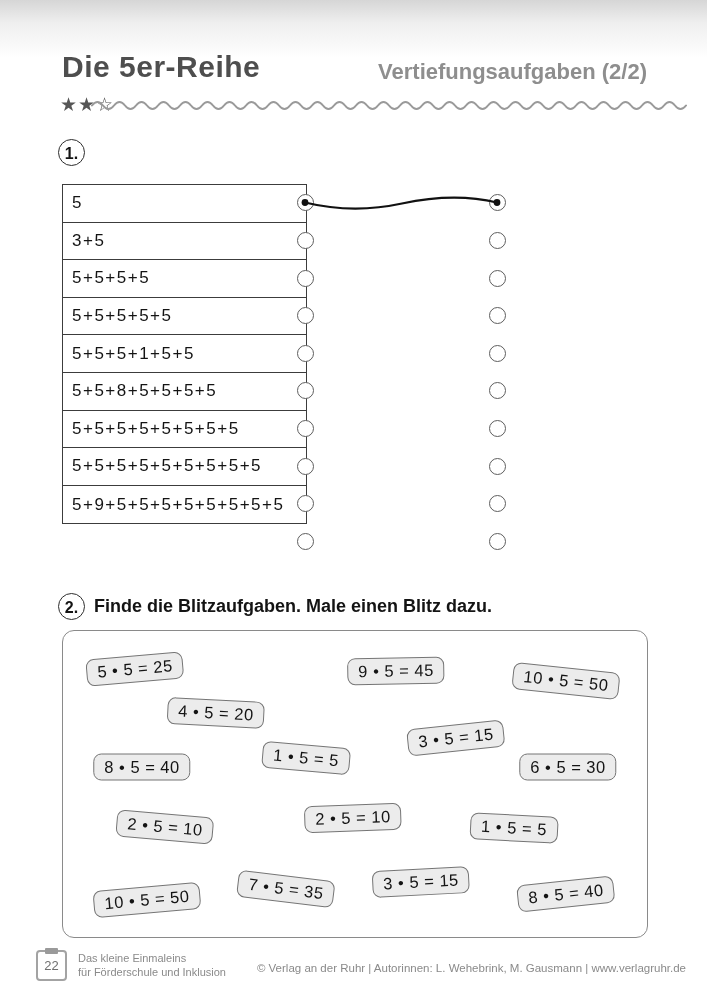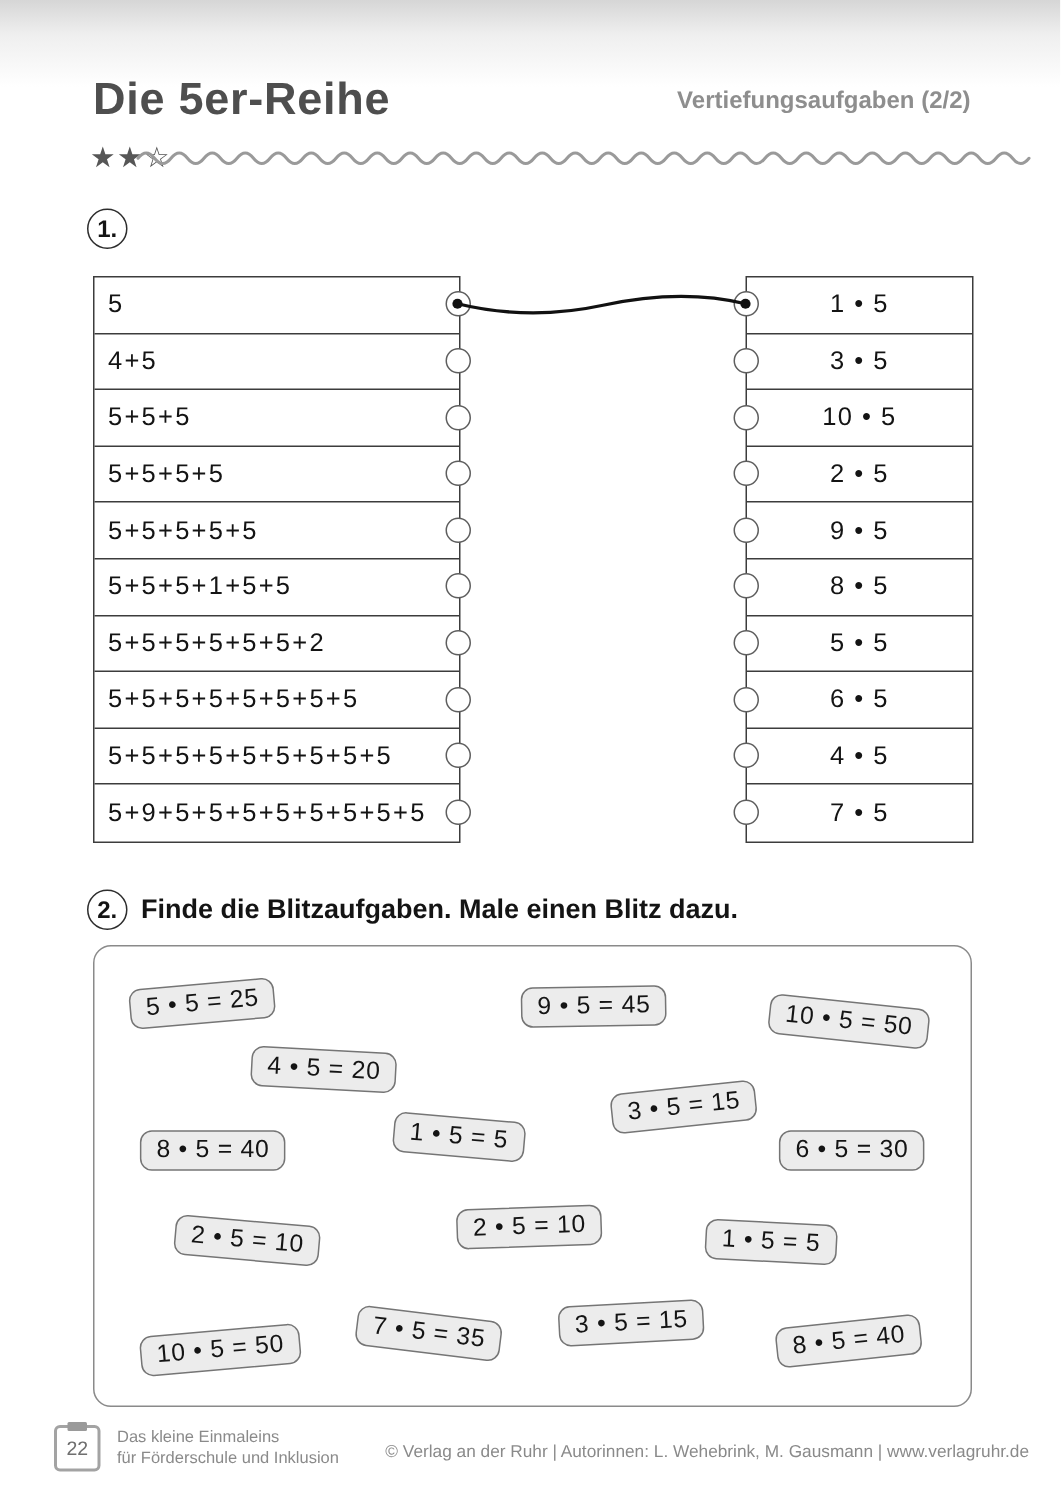--- a/index.html
+++ b/index.html
@@ -5,21 +5,21 @@
   html,body{margin:0;padding:0;background:#fff;}
   .page{
     position:relative;width:707px;height:1000px;background:#ffffff;
     font-family:"Liberation Sans",sans-serif;overflow:hidden;
   }
   .top-fade{position:absolute;left:0;top:0;width:707px;height:58px;
     background:linear-gradient(#d6d6d6 0%,#efefef 40%,#ffffff 100%);}
   .page-title{position:absolute;left:62px;top:50px;margin:0;
     font-size:30px;font-weight:bold;color:#4e4e4e;letter-spacing:.5px;}
   .page-subtitle{position:absolute;right:60px;top:59px;
-    font-size:16px;font-weight:bold;color:#8e8e8e;}
+    font-size:22px;font-weight:bold;color:#8e8e8e;}
   .stars{position:absolute;left:60px;top:93px;font-size:19px;color:#565656;letter-spacing:1px;}
   .overlay{position:absolute;left:0;top:0;width:707px;height:1000px;
     pointer-events:none;z-index:6;}
   .ex-heading{position:absolute;display:flex;align-items:center;gap:9px;color:#141414;}
   .ex-heading.one{left:58px;top:139px;}
   .ex-heading.two{left:58px;top:593px;}
   .num-badge{display:inline-block;width:27px;height:27px;border:1.6px solid #2d2d2d;
     border-radius:50%;text-align:center;line-height:27px;font-weight:bold;
     font-size:16px;box-sizing:border-box;background:#fff;}
   .prompt{font-size:18px;font-weight:bold;}
@@ -58,41 +58,28 @@
   <h1 class="page-title">Die 5er-Reihe</h1>
   <div class="page-subtitle">Vertiefungsaufgaben (2/2)</div>
   <div class="stars">★★☆</div>
 
   <div class="ex-heading one">
     <span class="num-badge">1.</span>
   </div>
 
   <div class="match-table left">
       <div class="match-row l">5</div>
-      <div class="match-row l">4+5</div>
-      <div class="match-row l">5+5+5</div>
+      <div class="match-row l">3+5</div>
       <div class="match-row l">5+5+5+5</div>
       <div class="match-row l">5+5+5+5+5</div>
       <div class="match-row l">5+5+5+1+5+5</div>
-      <div class="match-row l">5+5+5+5+5+5+2</div>
+      <div class="match-row l">5+5+8+5+5+5+5</div>
       <div class="match-row l">5+5+5+5+5+5+5+5</div>
       <div class="match-row l">5+5+5+5+5+5+5+5+5</div>
       <div class="match-row l">5+9+5+5+5+5+5+5+5+5</div>
-    </div>
-  <div class="match-table right">
-      <div class="match-row r">1 • 5</div>
-      <div class="match-row r">3 • 5</div>
-      <div class="match-row r">10 • 5</div>
-      <div class="match-row r">2 • 5</div>
-      <div class="match-row r">9 • 5</div>
-      <div class="match-row r">8 • 5</div>
-      <div class="match-row r">5 • 5</div>
-      <div class="match-row r">6 • 5</div>
-      <div class="match-row r">4 • 5</div>
-      <div class="match-row r">7 • 5</div>
     </div>
 
   <div class="ex-heading two">
     <span class="num-badge">2.</span>
     <span class="prompt">Finde die Blitzaufgaben. Male einen Blitz dazu.</span>
   </div>
 
   <div class="ex2-box">
       <div class="card" style="left: 72px; top: 38px; --r: -5deg;">5 • 5 = 25</div>
       <div class="card" style="left: 333px; top: 40px; --r: -1deg;">9 • 5 = 45</div>

